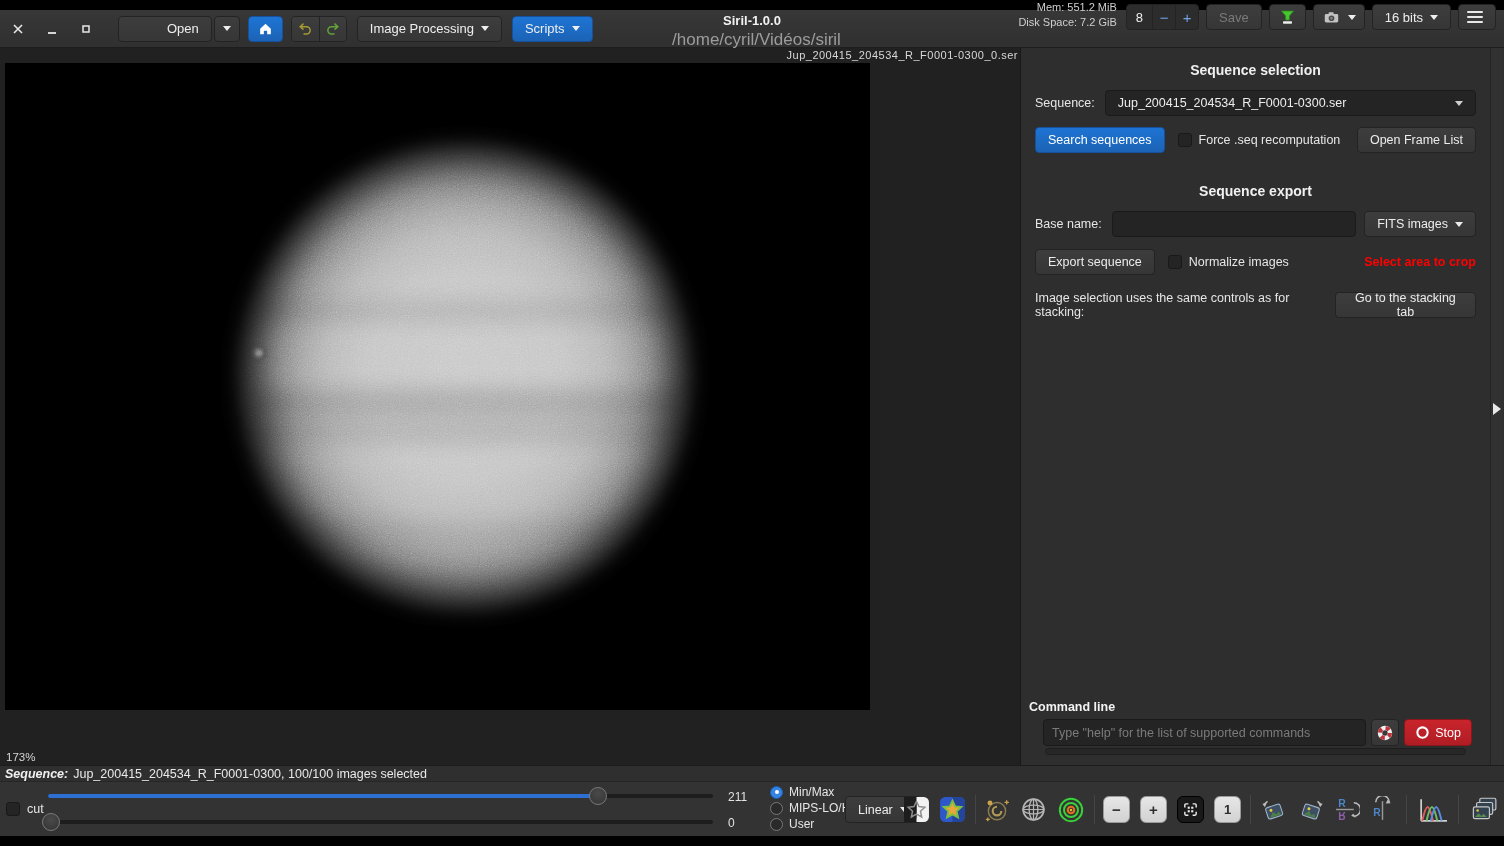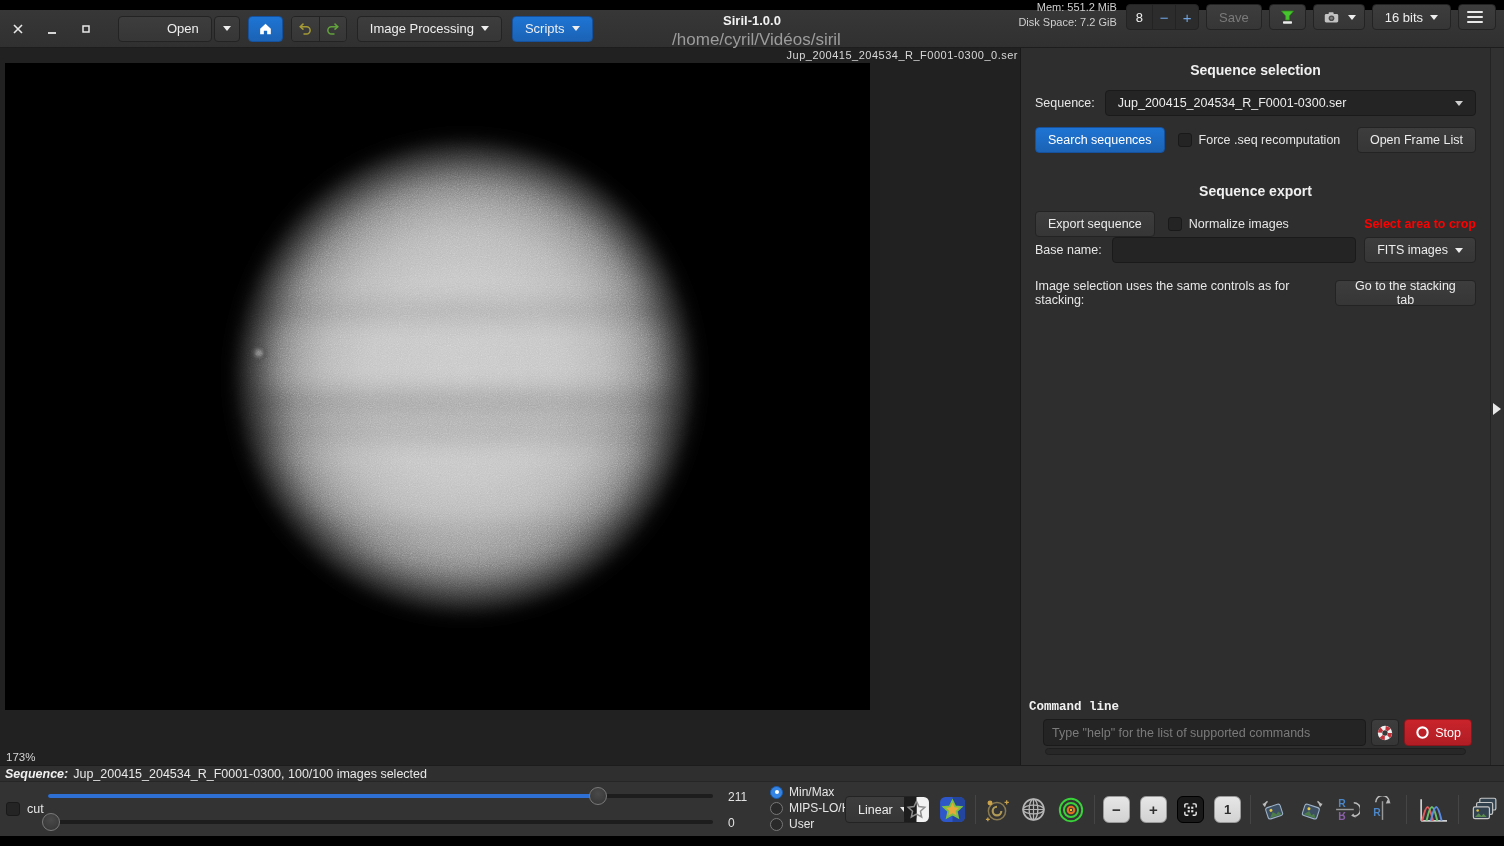--- a/index.html
+++ b/index.html
@@ -83,21 +83,21 @@
   .combo .caret { margin-left:auto; color:#cfcfcf; }
   .btn { height:26px; background:linear-gradient(#3d3d3d,#363636); border:1px solid #232323; border-radius:4px;
          color:#ececec; font-size:12.5px; display:inline-flex; align-items:center; gap:7px; padding:0 12px; }
   .btn.blue { background:linear-gradient(#1e74d4,#1b63b5); border-color:#15519c; color:#fff; }
   .cbx { width:14px; height:14px; background:#242424; border:1px solid #191919; border-radius:3px; flex:none; }
   .cblab { margin-left:7px; color:#e6e6e6; }
   .entry { height:26px; background:#242424; border:1px solid #1a1a1a; border-radius:4px; color:#ececec;
            padding:0 8px; font-size:12.5px; font-family:"Liberation Sans", sans-serif; outline:none; }
   .redhint { color:#ff0000; font-weight:bold; font-size:12.5px; }
   .cmdblock { padding-bottom:0; }
-  .cmdlabel { font-weight:bold; font-size:12.5px; padding:2px 0 5px 8px; color:#f2f2f2;font-family:Liberation Mono, monospace; }
+  .cmdlabel { font-weight:bold; font-size:12.5px; padding:2px 0 5px 8px; color:#f2f2f2; }
   .cmdrow { display:flex; align-items:center; gap:5px; padding:0 18px 0 22px; }
   .cmdinput { flex:1; height:27px; }
   .cmdinput::placeholder { color:#7b7b7b; }
   .icobtn { width:28px; height:27px; padding:0; justify-content:center; }
   .stopbtn { height:27px; background:linear-gradient(#c9242c,#b01d24); border:1px solid #8c151b;
              border-radius:4px; color:#fff; display:inline-flex; align-items:center; gap:5px; padding:0 10px; font-size:12.5px; }
   .ready { text-align:center; color:#8b8b8b; font-size:12px; padding:6px 0 3px; }
   .pbar { height:7px; margin:2px 24px 10px; background:#272727; border:1px solid #1e1e1e; border-radius:4px; }
   .estrip { width:13px; background:#313131; border-left:1px solid #232323; position:relative; }
   .earr { position:absolute; left:2px; top:355px; width:0; height:0;
@@ -287,34 +287,34 @@
 
         <div class="row" style="margin-top:11px;">
           <button class="btn blue">Search sequences</button>
           <span class="cbx" style="margin-left:13px;"></span>
           <span class="cblab">Force .seq recomputation</span>
           <button class="btn" style="margin-left:auto;">Open Frame List</button>
         </div>
 
         <div class="sect" style="margin-top:30px;">Sequence export</div>
 
-        <div class="row" style="margin-top:12px;">
-          <button class="btn">Export sequence</button>
-          <span class="cbx" style="margin-left:13px;"></span>
-          <span class="cblab">Normalize images</span>
-          <span class="redhint" style="margin-left:auto;">Select area to crop</span>
-        </div>
-
         <div class="row">
           <span>Base name:</span>
           <input class="entry" style="flex: 1 1 0%; margin-left: 10px;" type="text" value="">
           <button class="btn" style="margin-left:8px;">
             <span>FITS images</span>
             <span class="caret"></span>
           </button>
+        </div>
+
+        <div class="row" style="margin-top:12px;">
+          <button class="btn">Export sequence</button>
+          <span class="cbx" style="margin-left:13px;"></span>
+          <span class="cblab">Normalize images</span>
+          <span class="redhint" style="margin-left:auto;">Select area to crop</span>
         </div>
 
         <div class="row" style="margin-top:16px;">
           <span>Image selection uses the same controls as for stacking:</span>
           <button class="btn" style="margin-left:9px;">Go to the stacking tab</button>
         </div>
       </div>
 
       <div class="cmdblock">
         <div class="cmdlabel">Command line</div>

